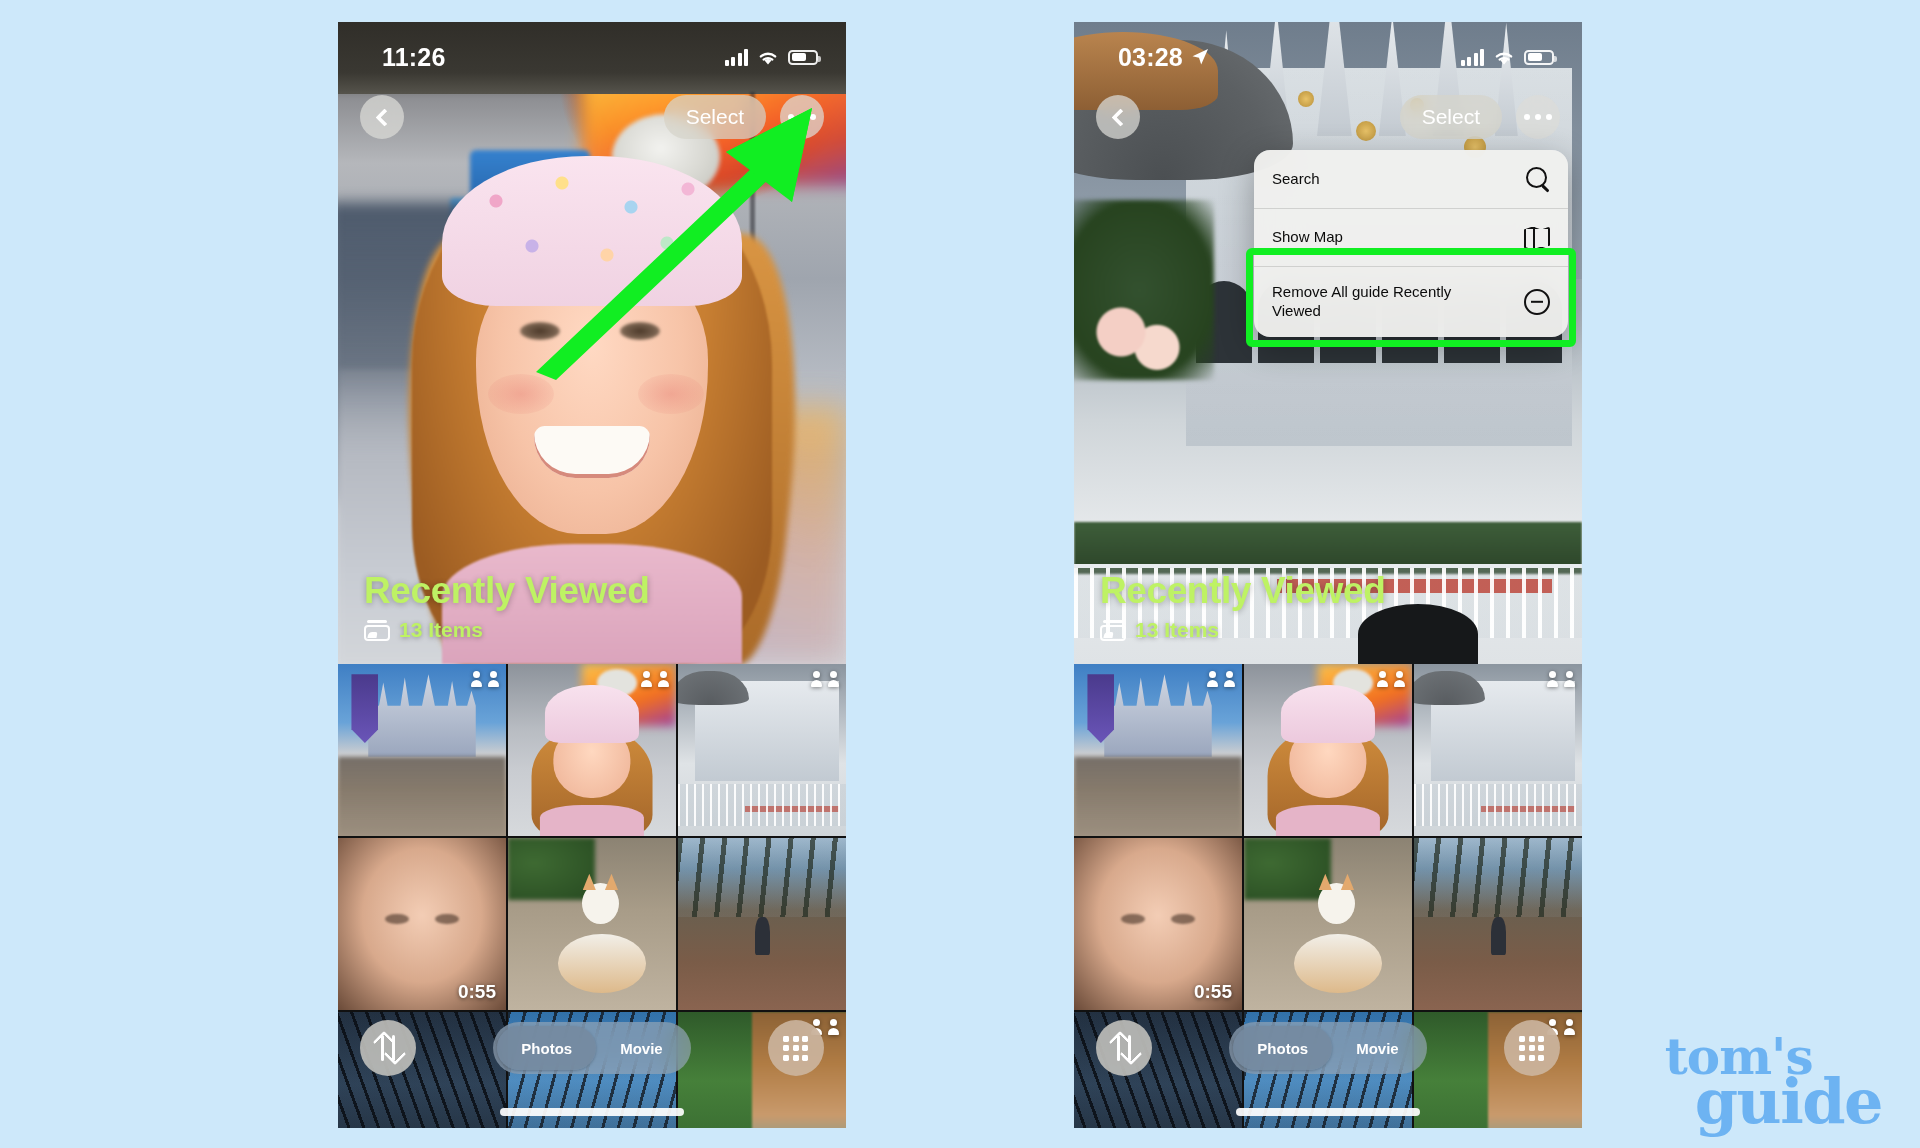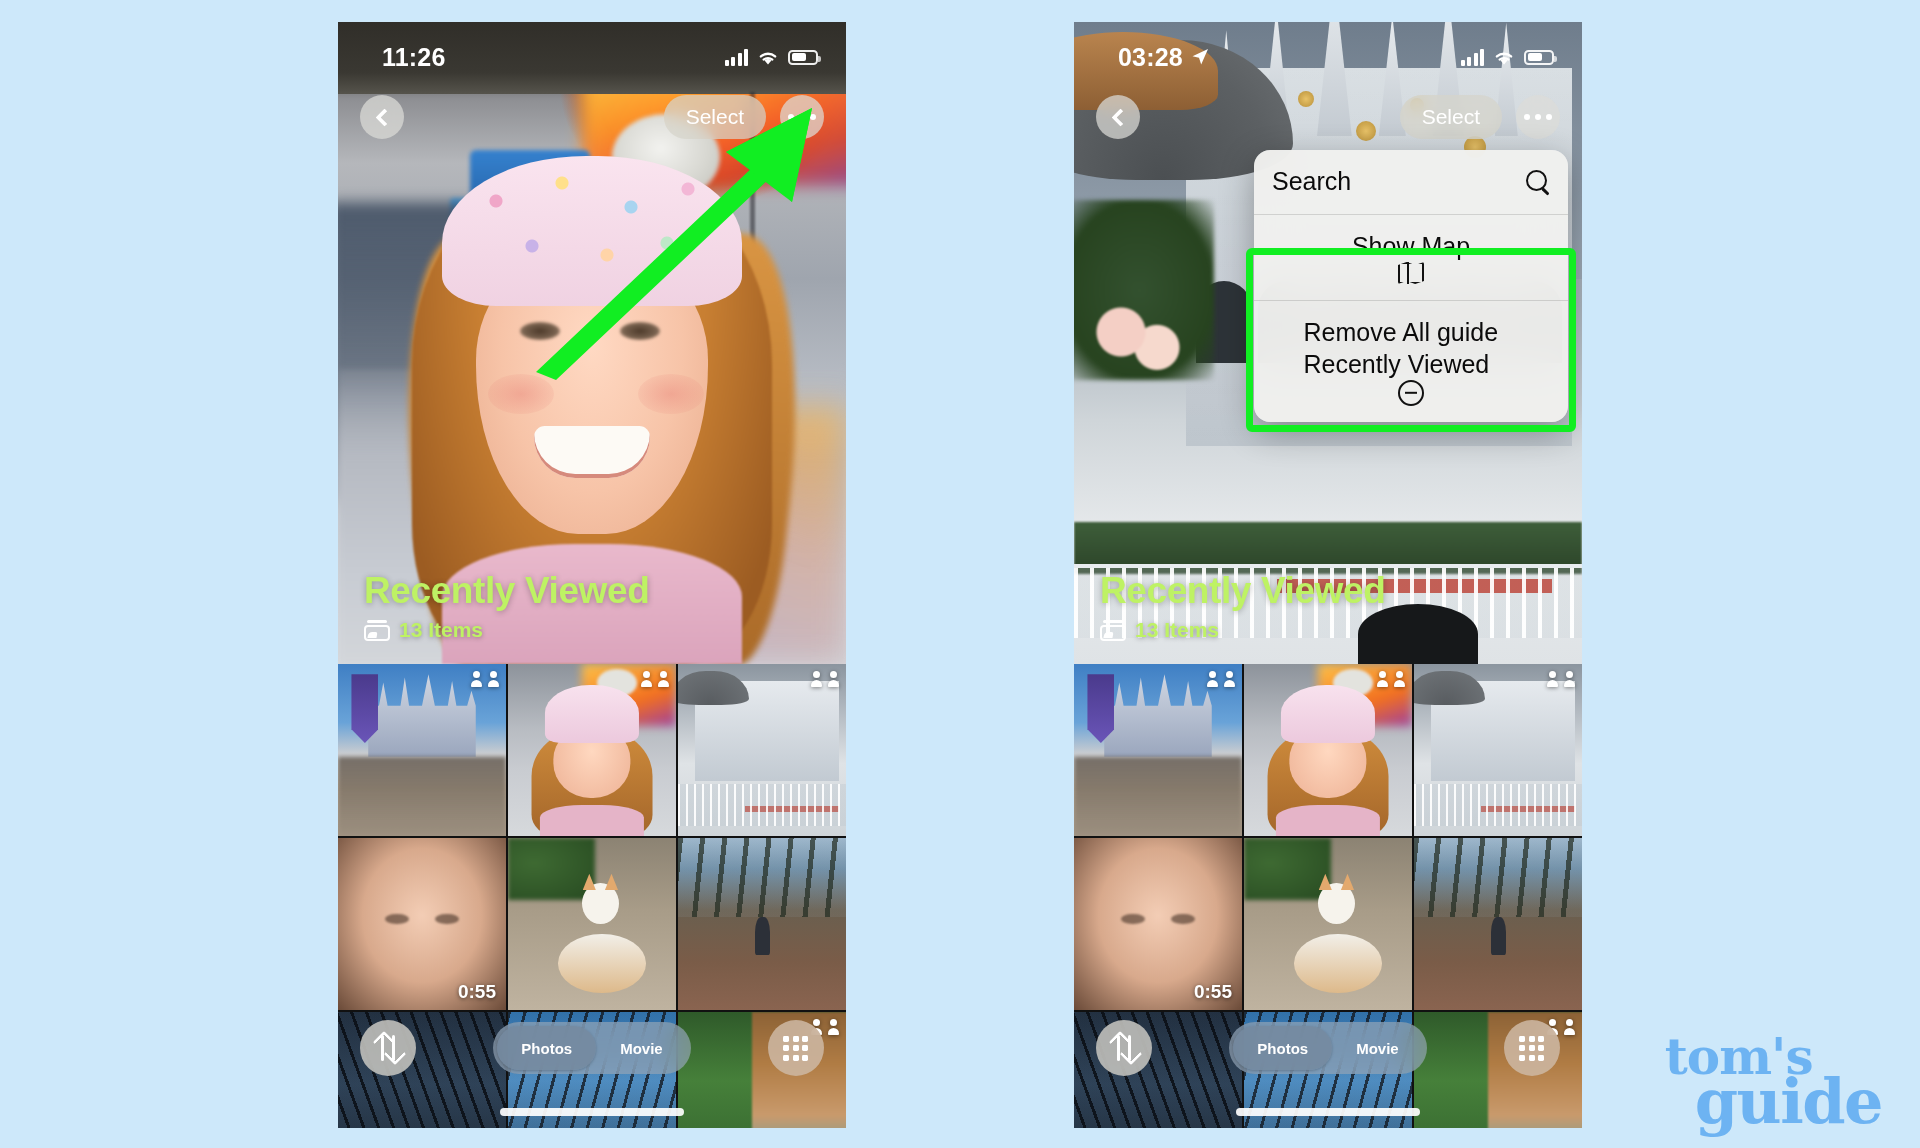--- a/index.html
+++ b/index.html
@@ -334,25 +334,25 @@
   .gridico i { width:6px; height:6px; background:#fff; border-radius:1.4px; display:block; }
   .home-ind { position:absolute; left:50%; transform:translateX(-50%); bottom: 12px;
               width: 184px; height: 8px; border-radius:5px; background: rgba(255,255,255,.92); z-index: 9; }
 
   
   .ctx-menu {
     position:absolute; right: 14px; top: 128px; width: 314px; z-index: 20;
     background: rgba(240,240,238,.96); border-radius: 16px;
     box-shadow: 0 10px 34px rgba(0,0,0,.32); overflow: visible;
     backdrop-filter: blur(22px);
-    font-size: 25px; color:#0b0b0b;
+    font-size: 15px; color:#0b0b0b;
   }
   .ctx-row { display:flex; align-items:center; justify-content:space-between;
              padding: 16px 18px; min-height: 58px; line-height:1.26; }
-  .ctx-row + .ctx-row { border-top: 1px solid rgba(0,0,0,.13); flex-direction: column; }
+  .ctx-row + .ctx-row { border-top: 1px solid rgba(0,0,0,.13); }
   .ctx-row.r1 { border-radius: 16px 16px 0 0; }
   .ctx-row.r3 { border-radius: 0 0 16px 16px; }
   .ctx-hl {
     position:absolute; left: -8px; right: -8px; bottom: -10px; top: 98px;
     border: 7px solid #11ee22; border-radius: 6px; z-index: 21; pointer-events:none;
   }
   .ico-search { width:24px;height:24px; position:relative; }
   .ico-search::before { content:""; position:absolute; left:0; top:0; width:17px;height:17px;
       border:2.6px solid #111; border-radius:50%; }
   .ico-search::after { content:""; position:absolute; right:0; bottom:1px; width:9px; height:2.6px;

